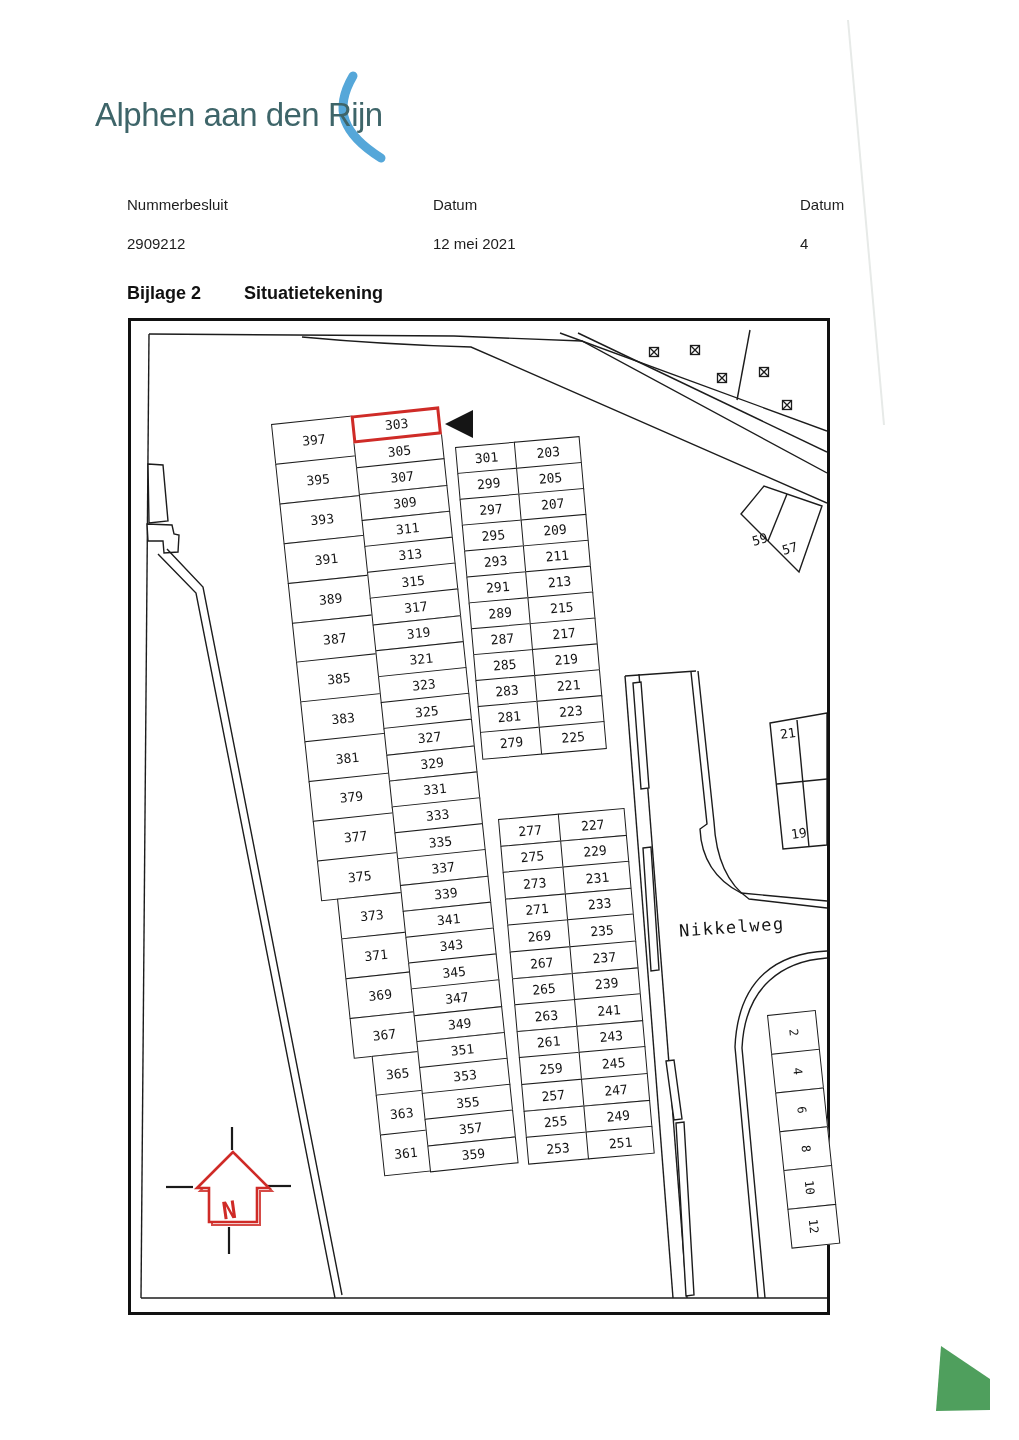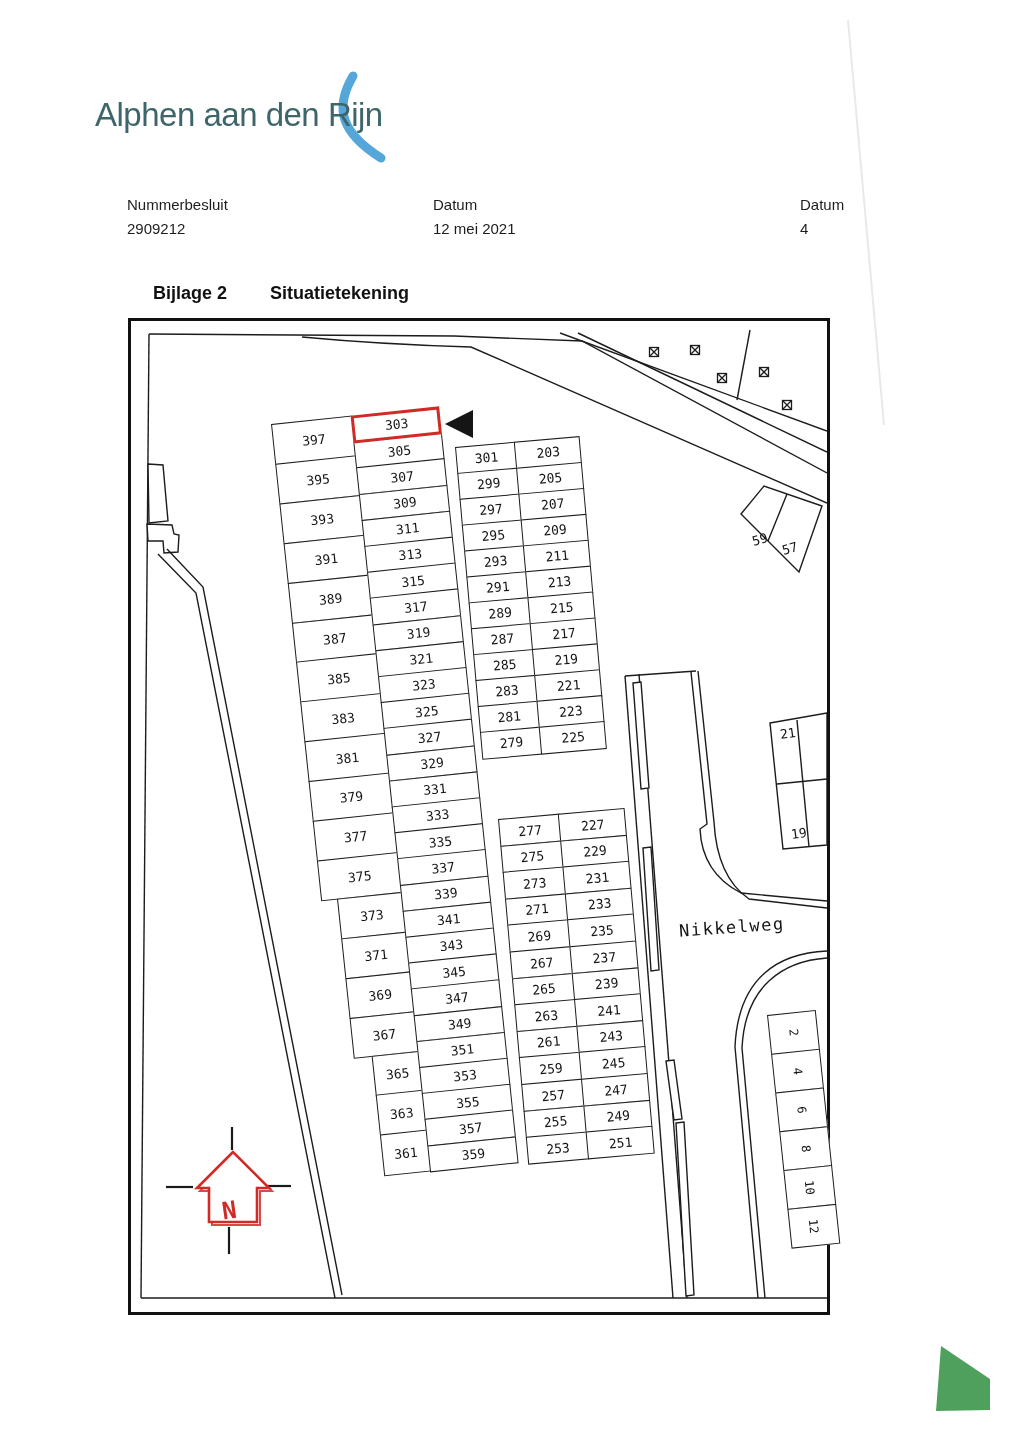--- a/index.html
+++ b/index.html
@@ -7,27 +7,27 @@
        font-family:"Liberation Sans",sans-serif;color:#1c1c1c;}
 
   
   .logo-wrap{position:absolute;left:95px;top:84px;width:360px;height:70px;}
   .logo-text{position:absolute;left:0;top:12px;font-size:33px;font-weight:normal;
              letter-spacing:-0.5px;color:#3e6569;z-index:2;}
   .logo-swoosh{position:absolute;left:228px;top:-24px;z-index:1;}
 
   
   .hfield{position:absolute;font-size:15px;color:#1d1d1d;}
-  .hfield .lbl{display:block;margin-bottom:7px;}
+  .hfield .lbl{display:block;margin-bottom:22px;}
   .hfield .val{display:block;}
   #hf0{left:127px;top:196px;}
   #hf1{left:433px;top:196px;}
   #hf2{left:800px;top:196px;}
 
-  .doc-title{position:absolute;top:283px;font-size:18px;font-weight:bold;color:#111;margin-left:26px;}
+  .doc-title{position:absolute;top:283px;font-size:18px;font-weight:bold;color:#111;}
   #title-label{left:127px;}
   #title-text{left:244px;}
 
   
   .map{position:absolute;left:128px;top:318px;width:702px;height:997px;
        border:3px solid #111;box-sizing:border-box;background:#fff;}
   .map-svg{position:absolute;left:0;top:0;z-index:1;}
 
   
   .pblock{position:absolute;transform-origin:0 0;z-index:2;}

